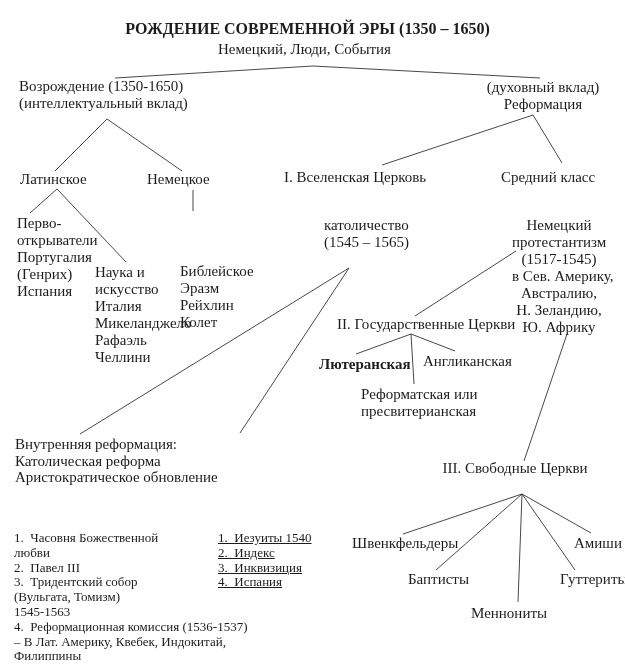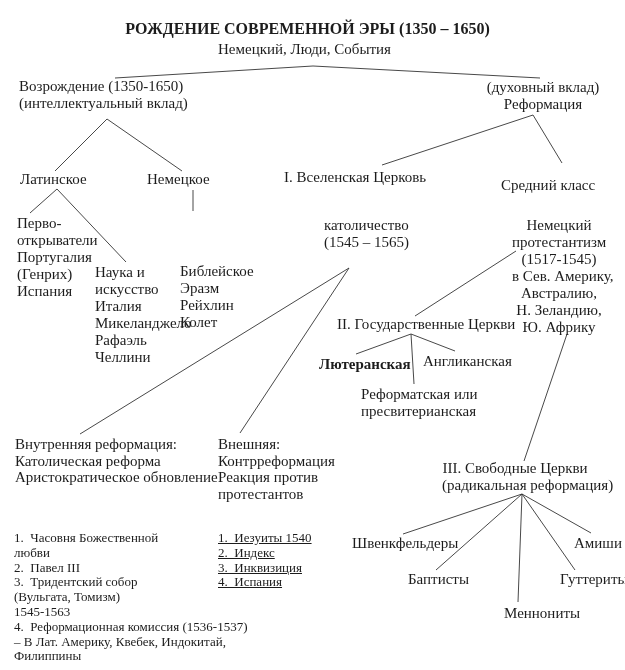--- a/index.html
+++ b/index.html
@@ -75,40 +75,39 @@
 
   <div class="title">РОЖДЕНИЕ СОВРЕМЕННОЙ ЭРЫ (1350 – 1650)</div>
   <div class="root-label">Немецкий, Люди, События</div>
 
   <div class="node" style="left:19px; top:78px;"><div>Возрождение (1350-1650)</div><div>(интеллектуальный вклад)</div></div>
   <div class="node center" style="left:482px; top:79px; width:122px;"><div>(духовный вклад)</div><div>Реформация</div></div>
 
   <div class="node" style="left:20px; top:171px;"><div>Латинское</div></div>
   <div class="node" style="left:147px; top:171px;"><div>Немецкое</div></div>
   <div class="node" style="left:284px; top:169px;"><div>I. Вселенская Церковь</div></div>
-  <div class="node" style="left:501px; top:177px;"><div>Средний класс</div></div>
+  <div class="node" style="left:501px; top:169px;"><div>Средний класс</div></div>
 
   <div class="node" style="left:17px; top:215px;"><div>Перво-</div><div>открыватели</div><div>Португалия</div><div>(Генрих)</div><div>Испания</div></div>
   <div class="node" style="left:95px; top:264px;"><div>Наука и</div><div>искусство</div><div>Италия</div><div>Микеланджело</div><div>Рафаэль</div><div>Челлини</div></div>
   <div class="node" style="left:180px; top:215px;margin-top:48px;"><div>Библейское</div><div>Эразм</div><div>Рейхлин</div><div>Колет</div></div>
 
   <div class="node" style="left:324px; top:217px;"><div>католичество</div><div>(1545 – 1565)</div></div>
   <div class="node center" style="left:512px; top:217px; width:94px;"><div>Немецкий</div><div>протестантизм</div><div>(1517-1545)</div><div>в Сев. Америку,</div><div>Австралию,</div><div>Н. Зеландию,</div><div>Ю. Африку</div></div>
 
   <div class="node" style="left:337px; top:316px;"><div>II. Государственные Церкви</div></div>
   <div class="node" style="left:319px; top:356px;font-weight:bold;"><div>Лютеранская</div></div>
   <div class="node" style="left:423px; top:353px;"><div>Англиканская</div></div>
   <div class="node" style="left:361px; top:386px;"><div>Реформатская или</div><div>пресвитерианская</div></div>
 
   <div class="node tight" style="left:15px; top:436px;"><div>Внутренняя реформация:</div><div>Католическая реформа</div><div>Аристократическое обновление</div></div>
-  <div class="node tight" style="left:218px; top:436px;"><div>Внешняя:</div><div>Контрреформация</div><div>Реакция против</div><div>протестантов</div></div>
 
-  <div class="node center" style="left:442px; top:460px; width:146px;"><div>III. Свободные Церкви</div><div>(радикальная реформация)</div></div>
+  <div class="node center" style="left:442px; top:460px; width:146px;"><div>III. Свободные Церкви</div></div>
   <div class="node" style="left:352px; top:535px;"><div>Швенкфельдеры</div></div>
   <div class="node" style="left:408px; top:571px;"><div>Баптисты</div></div>
-  <div class="node" style="left:504px; top:605px;"><div>Меннониты</div></div>
+  <div class="node" style="left:471px; top:605px;"><div>Меннониты</div></div>
   <div class="node" style="left:560px; top:571px;"><div>Гуттериты</div></div>
   <div class="node" style="left:574px; top:535px;"><div>Амиши</div></div>
 
   <div class="node small" style="left:14px; top:531px;"><div>1.  Часовня Божественной</div><div>любви</div><div>2.  Павел III</div><div>3.  Тридентский собор</div><div>(Вульгата, Томизм)</div><div>1545-1563</div><div>4.  Реформационная комиссия (1536-1537)</div><div>– В Лат. Америку, Квебек, Индокитай,</div><div>Филиппины</div></div>
   <div class="node small" style="left:218px; top:531px;text-decoration:underline;"><div>1.  Иезуиты 1540</div><div>2.  Индекс</div><div>3.  Инквизиция</div><div>4.  Испания</div></div>
 
 </div>
 
 </body></html>

